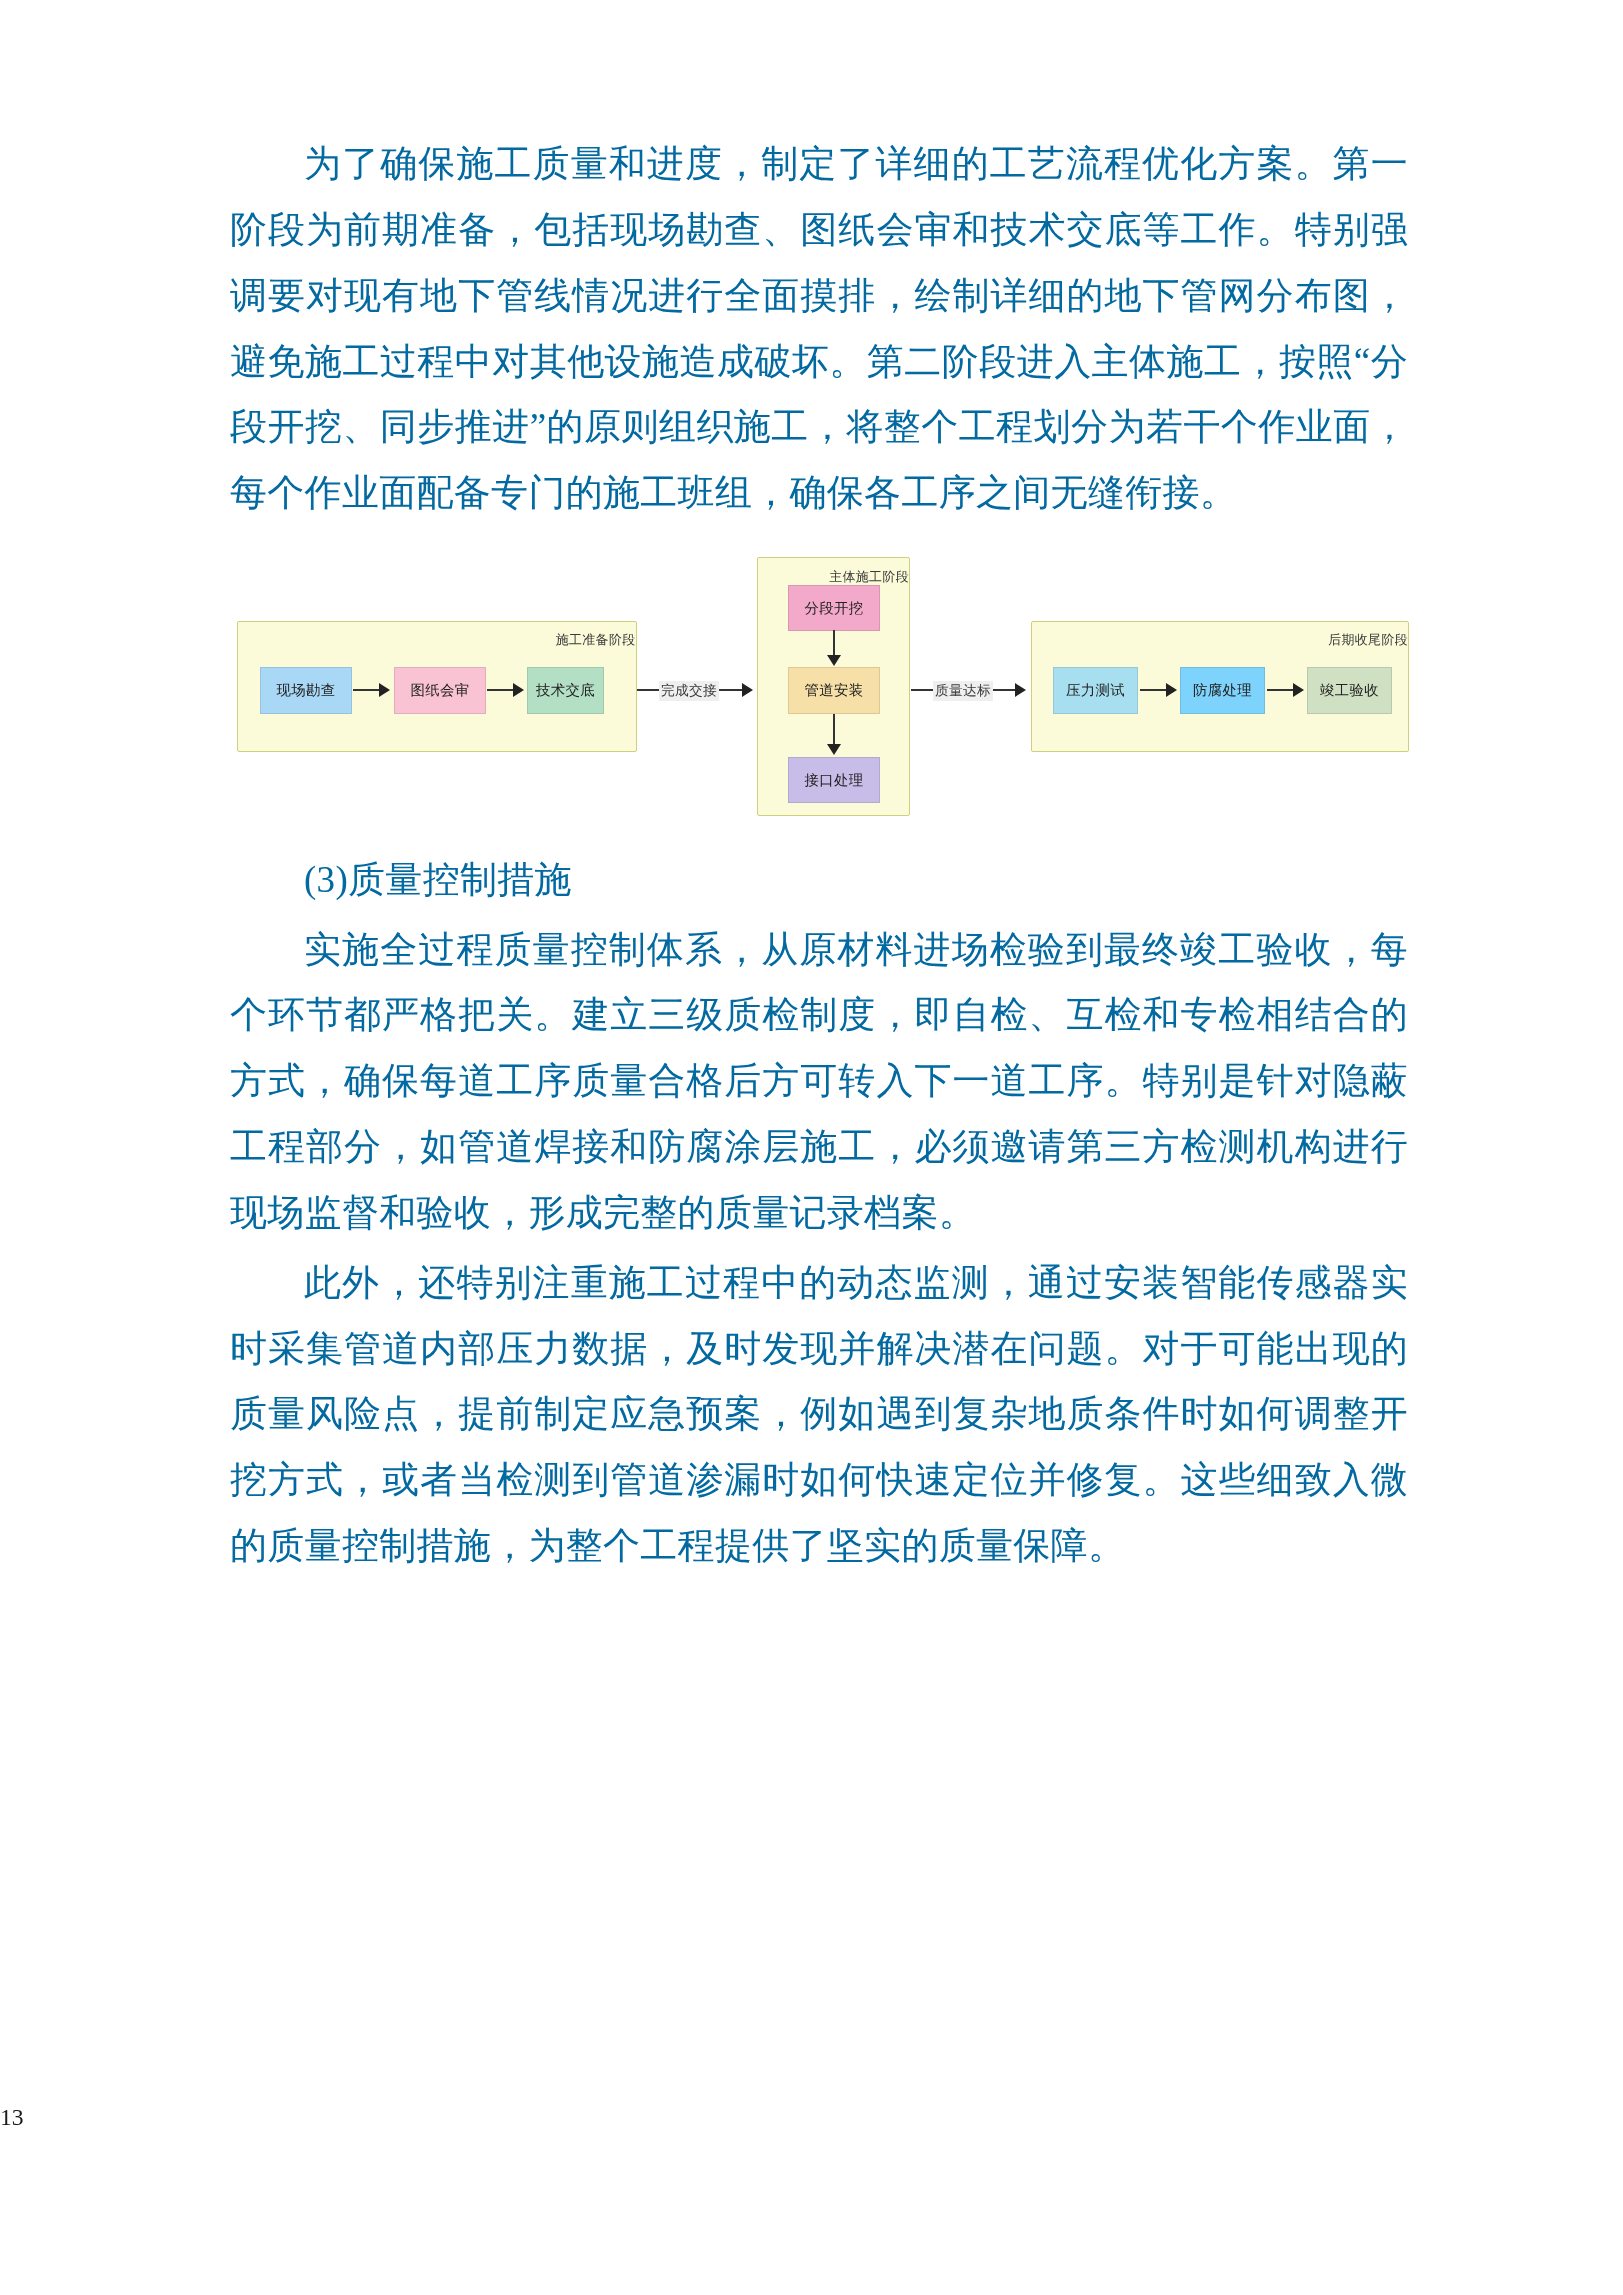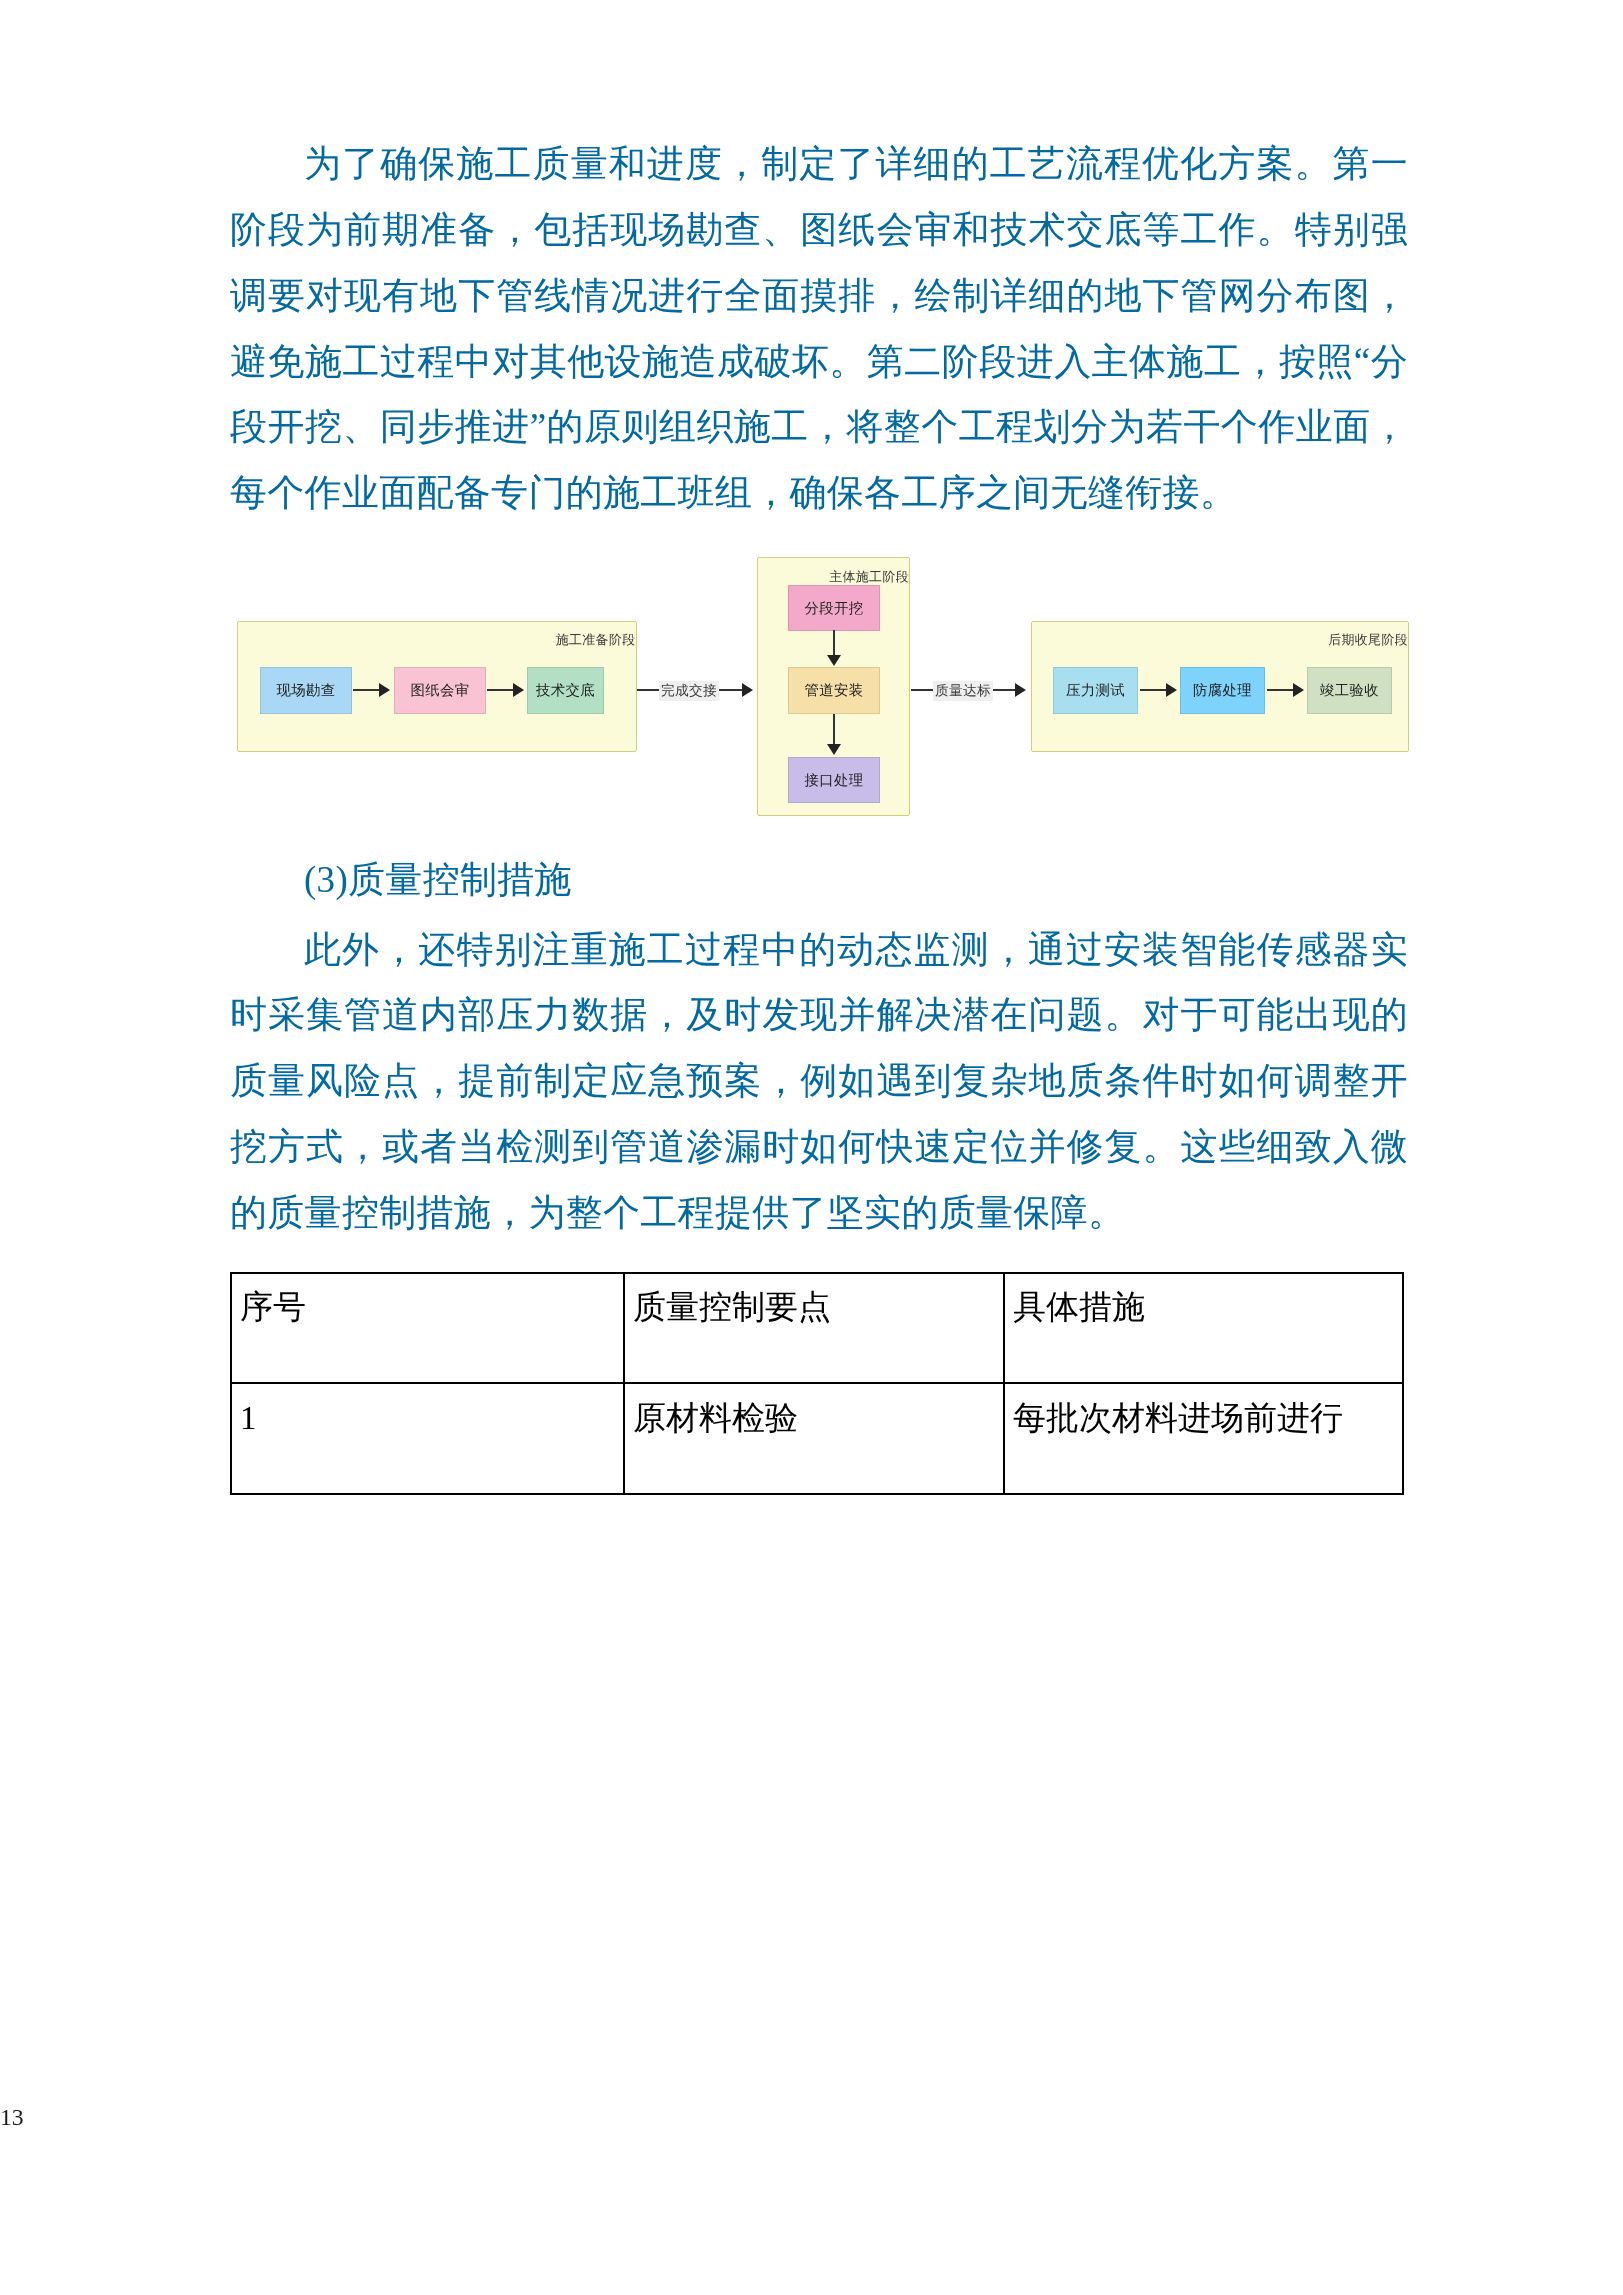--- a/index.html
+++ b/index.html
@@ -218,42 +218,24 @@
         <div class="arrow-r" style="left:1063px; top:135px;"></div>
         <div class="node" style="left:1077px; top:119px; width:85px; height:47px; background:#cfe0c3;">
           <span>竣工验收</span>
         </div>
 
       </div>
     </div>
 
     <p class="para indent p-head">(3)质量控制措施</p>
 
+    <p class="para indent p-body">实施全过程质量控制体系，从原材料进场检验到最终竣工验收，每个环节都严格把关。建立三级质检制度，即自检、互检和专检相结合的方式，确保每道工序质量合格后方可转入下一道工序。特别是针对隐蔽工程部分，如管道焊接和防腐涂层施工，必须邀请第三方检测机构进行现场监督和验收，形成完整的质量记录档案。</p>
 
     <p class="para indent p-body">此外，还特别注重施工过程中的动态监测，通过安装智能传感器实时采集管道内部压力数据，及时发现并解决潜在问题。对于可能出现的质量风险点，提前制定应急预案，例如遇到复杂地质条件时如何调整开挖方式，或者当检测到管道渗漏时如何快速定位并修复。这些细致入微的质量控制措施，为整个工程提供了坚实的质量保障。</p>
 
-    <table class="tbl">
-      <colgroup>
-          <col class="c1">
-          <col class="c2">
-          <col class="c3">
-        </colgroup>
-      <tbody>
-        <tr>
-          <td>序号</td>
-          <td>质量控制要点</td>
-          <td>具体措施</td>
-        </tr>
-        <tr>
-          <td>1</td>
-          <td>原材料检验</td>
-          <td>每批次材料进场前进行</td>
-        </tr>
-      </tbody>
-    </table>
 
   </div>
 
   <div class="footer">
     <span>13</span>
   </div>
 </div>
 
 
 </body></html>

